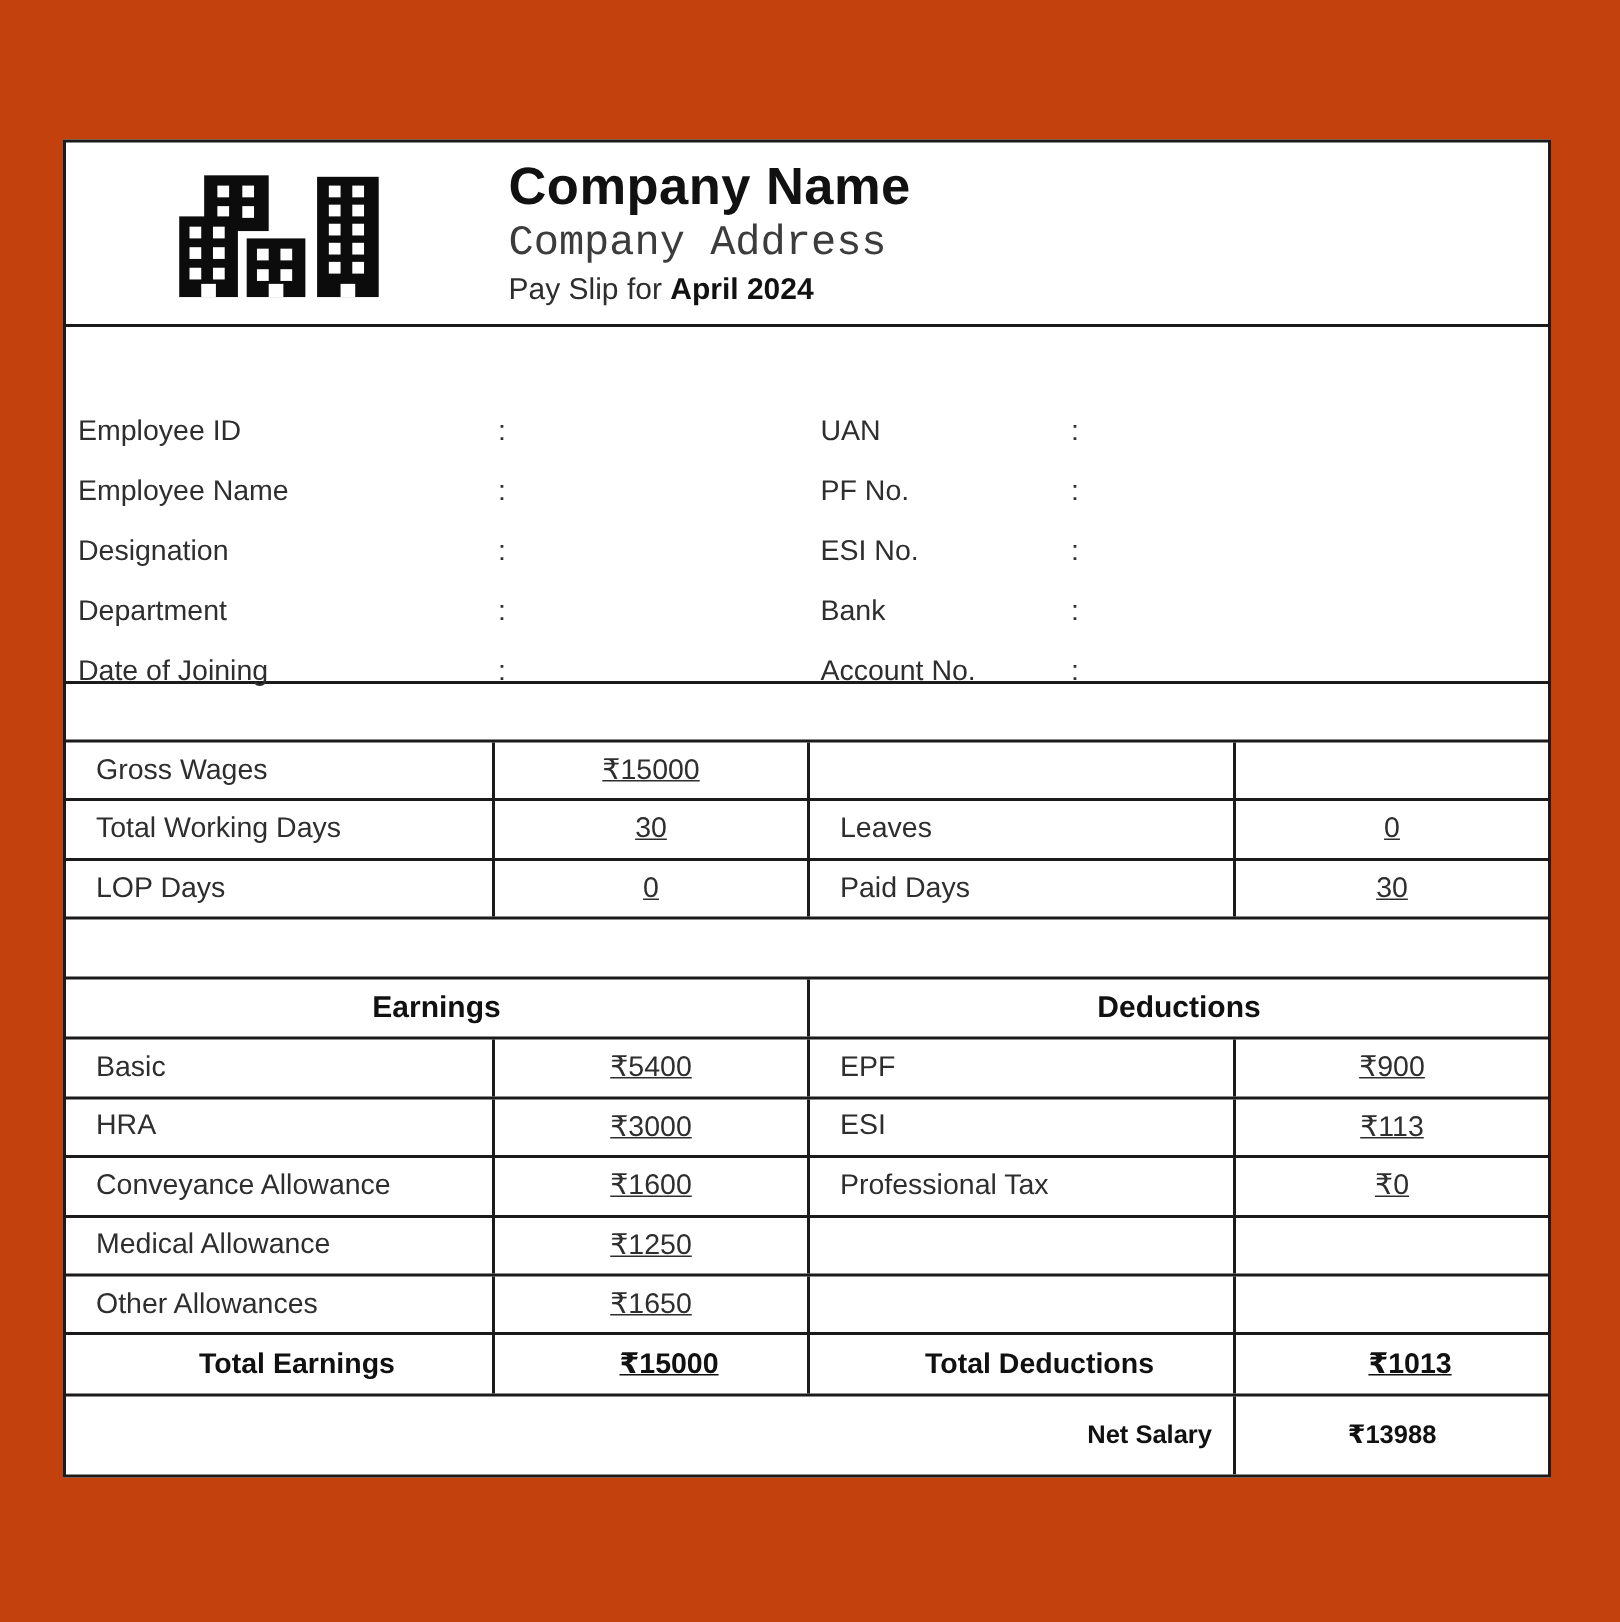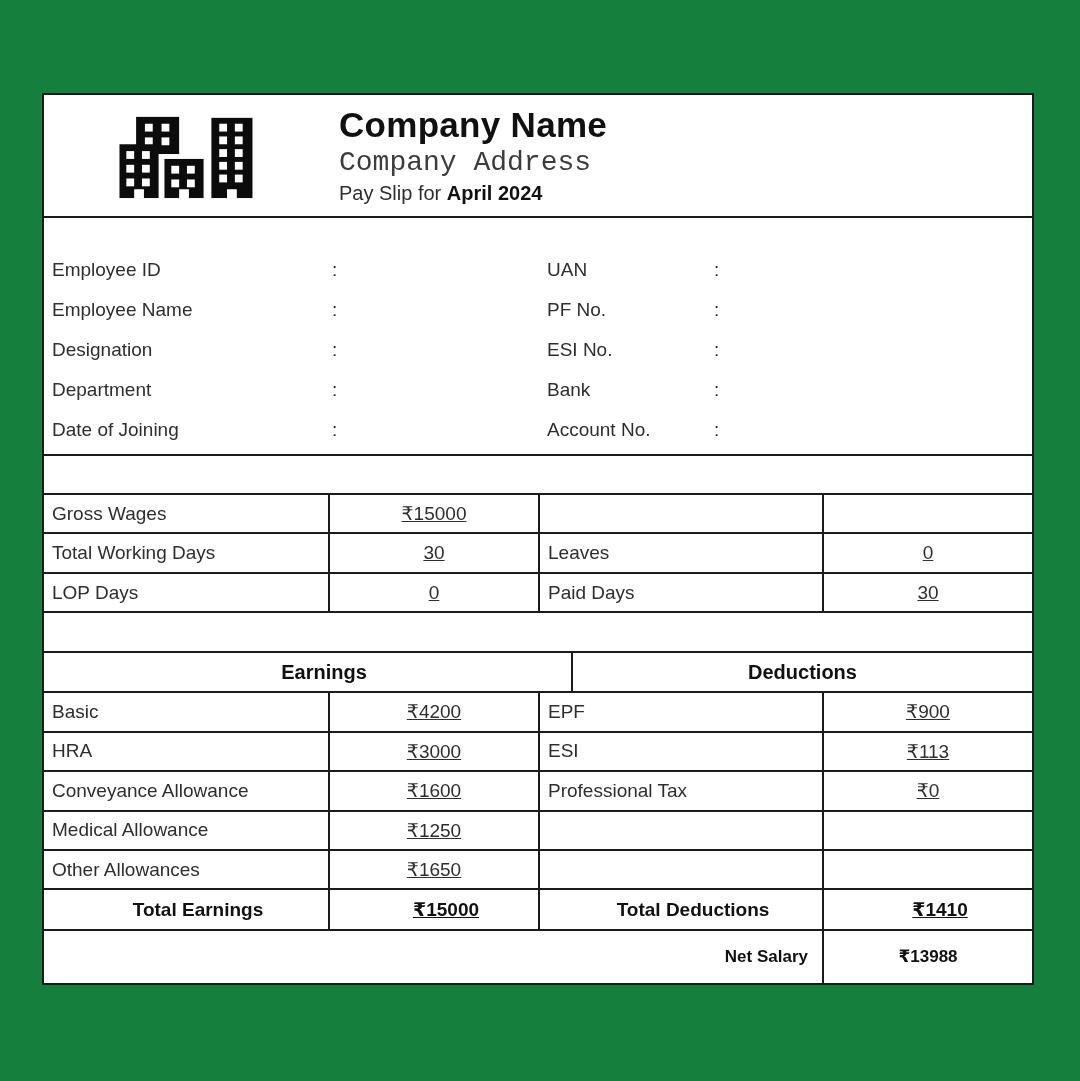--- a/index.html
+++ b/index.html
@@ -1,18 +1,18 @@
 <!DOCTYPE html>
 <html><head>
 <meta charset="utf-8">
 <style>
   * { margin:0; padding:0; box-sizing:border-box; }
   html,body { background:#ffffff; }
   .page {
-    position:relative; width:1080px; height:1081px; background:#15803d;
+    position:relative; width:1080px; height:1081px; background:#c2410c;
     font-family:"Liberation Sans","DejaVu Sans",sans-serif; color:#2e2e2e;
   }
   .card {
     position:absolute; left:42px; top:93px; width:992px; height:892px;
     border:2px solid #1b1b1b; background:#ffffff; overflow:hidden;
     display:flex; flex-direction:column;
   }
   
   .header {
     height:125px; border-bottom:2px solid #1b1b1b;
@@ -22,33 +22,33 @@
   .header-text { margin-left:79px; display:flex; flex-direction:column; }
   .company-name  { font-size:35px; font-weight:bold; color:#111111; line-height:40px; letter-spacing:0.3px; }
   .company-address { font-size:28px; color:#3c3c3c; line-height:35px;font-family:Liberation Mono, monospace; }
   .payslip-line { font-size:20px; color:#2e2e2e; line-height:27px; }
   .payslip-line b { color:#111111; }
   
   .details { height:241px; border-bottom:2px solid #1b1b1b; position:relative; font-size:19px; }
   .details-col { position:absolute; top:41px; }
   .details-left  { left:8px; }
   .details-right { left:503px; }
-  .detail-row { height:40px; display:flex; align-items:flex-start; }
+  .detail-row { height:40px; display:flex; align-items:flex-end; }
   .details-left  .d-label { width:280px; }
   .details-right .d-label { width:167px; }
   .d-colon { width:20px; }
   
   .spacer-row { height:40px; border-bottom:2px solid #1b1b1b; }
   .t-row { display:grid; grid-template-columns:286px 210px 284px 1fr; height:40px; border-bottom:2px solid #1b1b1b; font-size:19px; }
   .t-row > div { display:flex; align-items:center; }
   .cell-r { border-right:2px solid #1b1b1b; }
-  .cell-label { padding-left:8px; justify-content:flex-start; }
+  .cell-label { padding-left:20px; justify-content:flex-start; }
   .cell-val { justify-content:center;text-decoration:underline; }
   
-  .ed-header { display:grid; grid-template-columns:496px 1fr; height:41px; border-bottom:2px solid #1b1b1b;padding-left:33px; }
+  .ed-header { display:grid; grid-template-columns:496px 1fr; height:41px; border-bottom:2px solid #1b1b1b; }
   .ed-header > div { display:flex; align-items:center; justify-content:center; font-size:20px; font-weight:bold; color:#111111; }
   
   .totals .cell-label, .totals .cell-val { justify-content:center; padding-left:0; font-weight:bold; color:#111111;margin-left:24px; }
   .totals { height:41px; }
   
   .net-row { display:grid; grid-template-columns:780px 1fr; height:53px; border-bottom:none; font-size:17px; }
   .net-row > div { display:flex; align-items:center; }
   .net-label { justify-content:flex-end; padding-right:14px; font-weight:bold; color:#111111; }
   .net-val { justify-content:center; font-weight:bold; color:#111111; }
 </style>
@@ -186,21 +186,21 @@
 
     <div class="spacer-row"></div>
 
     <div class="ed-header">
       <div class="cell-r">Earnings</div>
       <div>Deductions</div>
     </div>
 
     <div class="t-row">
       <div class="cell-label cell-r">Basic</div>
-      <div class="cell-val cell-r">₹4200</div>
+      <div class="cell-val cell-r">₹5400</div>
       <div class="cell-label cell-r">EPF</div>
       <div class="cell-val">₹900</div>
     </div>
     <div class="t-row">
       <div class="cell-label cell-r">HRA</div>
       <div class="cell-val cell-r">₹3000</div>
       <div class="cell-label cell-r">ESI</div>
       <div class="cell-val">₹113</div>
     </div>
     <div class="t-row">
@@ -219,21 +219,21 @@
       <div class="cell-label cell-r">Other Allowances</div>
       <div class="cell-val cell-r">₹1650</div>
       <div class="cell-label cell-r"></div>
       <div class="cell-val"></div>
     </div>
 
     <div class="t-row totals">
       <div class="cell-label cell-r">Total Earnings</div>
       <div class="cell-val cell-r">₹15000</div>
       <div class="cell-label cell-r">Total Deductions</div>
-      <div class="cell-val">₹1410</div>
+      <div class="cell-val">₹1013</div>
     </div>
 
     <div class="net-row">
       <div class="net-label cell-r">Net Salary</div>
       <div class="net-val">₹13988</div>
     </div>
 
   </div>
 </div>
 

